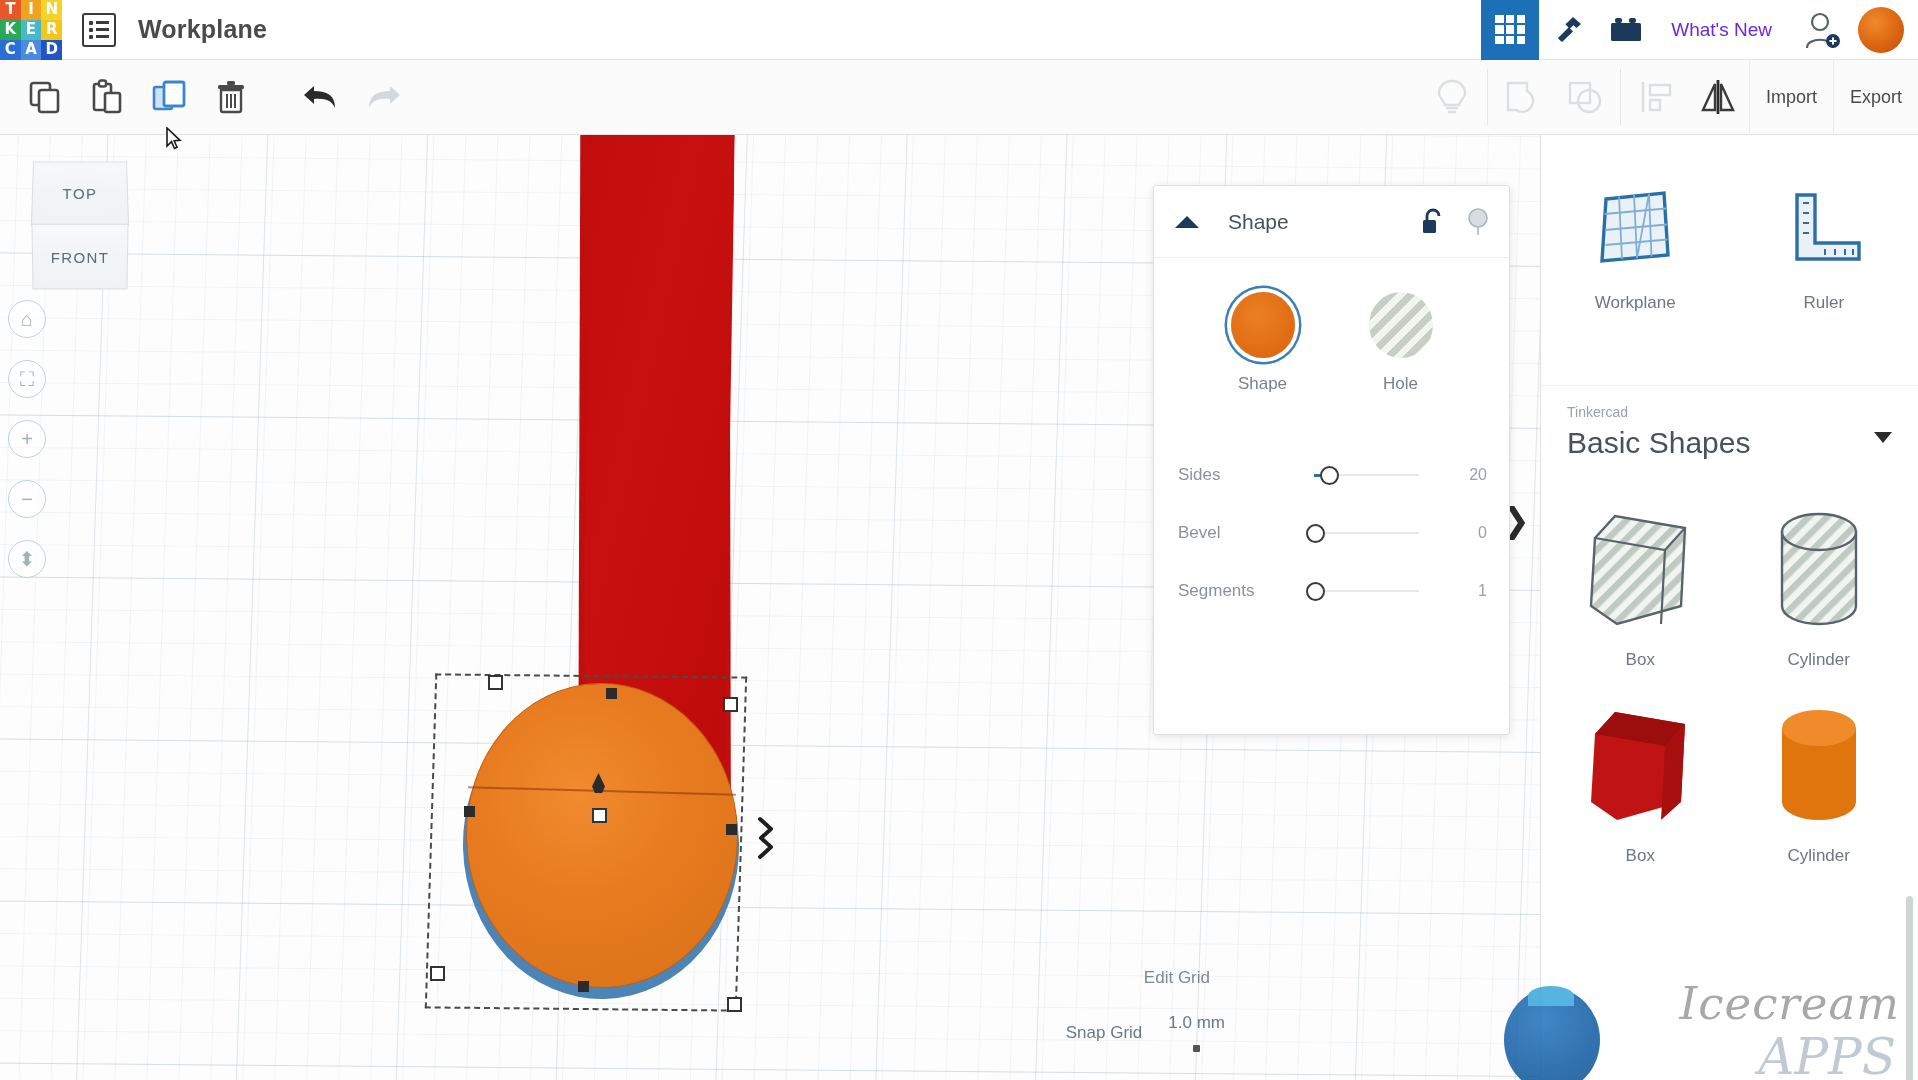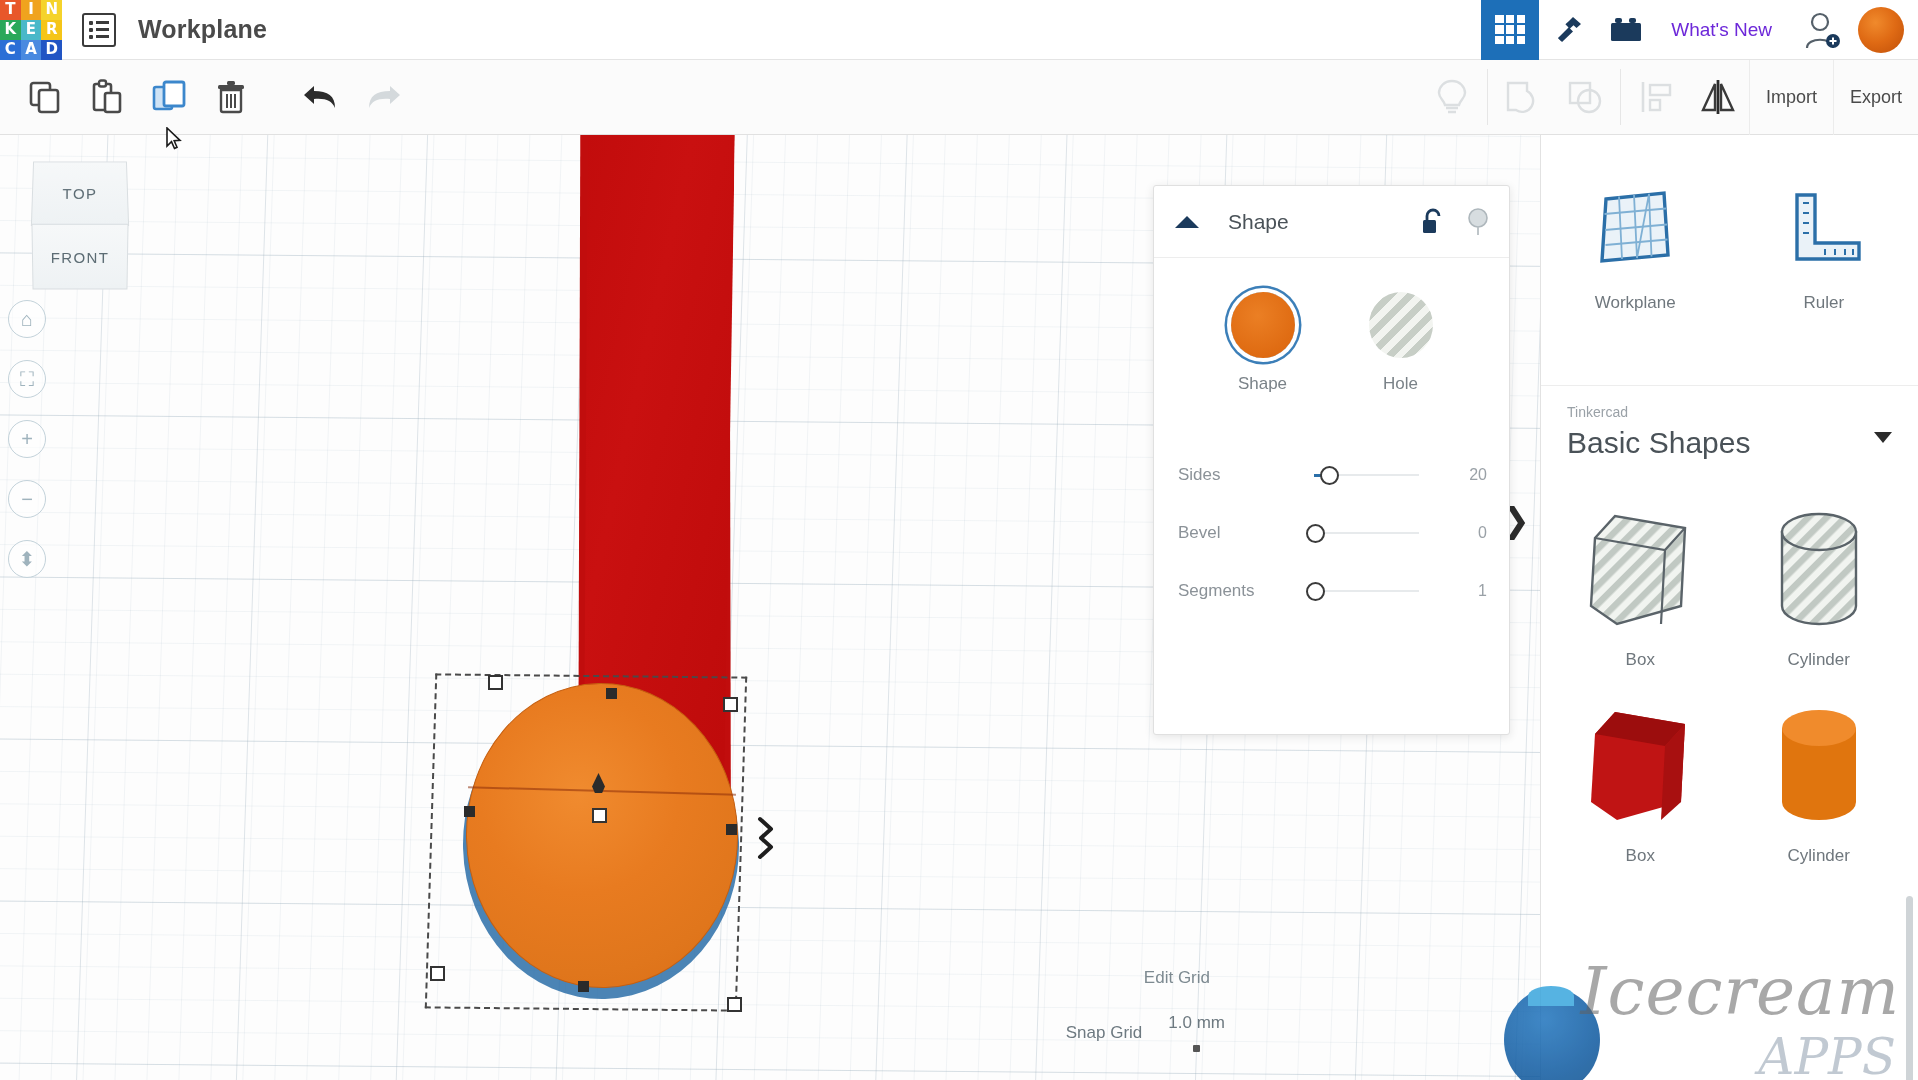--- a/index.html
+++ b/index.html
@@ -268,21 +268,21 @@
   }
 
   
   #watermark {
     position: absolute; right: 0px; bottom: -12px; width: 520px; height: 180px;
     z-index: 30; pointer-events: none; opacity: .85;
   }
   #wm-text {
     position: absolute; right: 18px; bottom: 62px;
     font-family: "DejaVu Serif", serif; font-style: italic;
-    font-size: 66px; color: rgba(70,70,70,.55);
+    font-size: 45px; color: rgba(70,70,70,.55);
     letter-spacing: 1px; white-space: nowrap; margin-top: 36px;
   }
   #wm-sub {
     position: absolute; right: 22px; bottom: 6px;
     font-family: "DejaVu Serif", serif; font-style: italic;
     font-size: 50px; color: rgba(110,130,150,.5); white-space: nowrap;
   }
   #wm-ball {
     position: absolute; right: 318px; bottom: 0px; width: 96px; height: 104px;
     border-radius: 50%;

